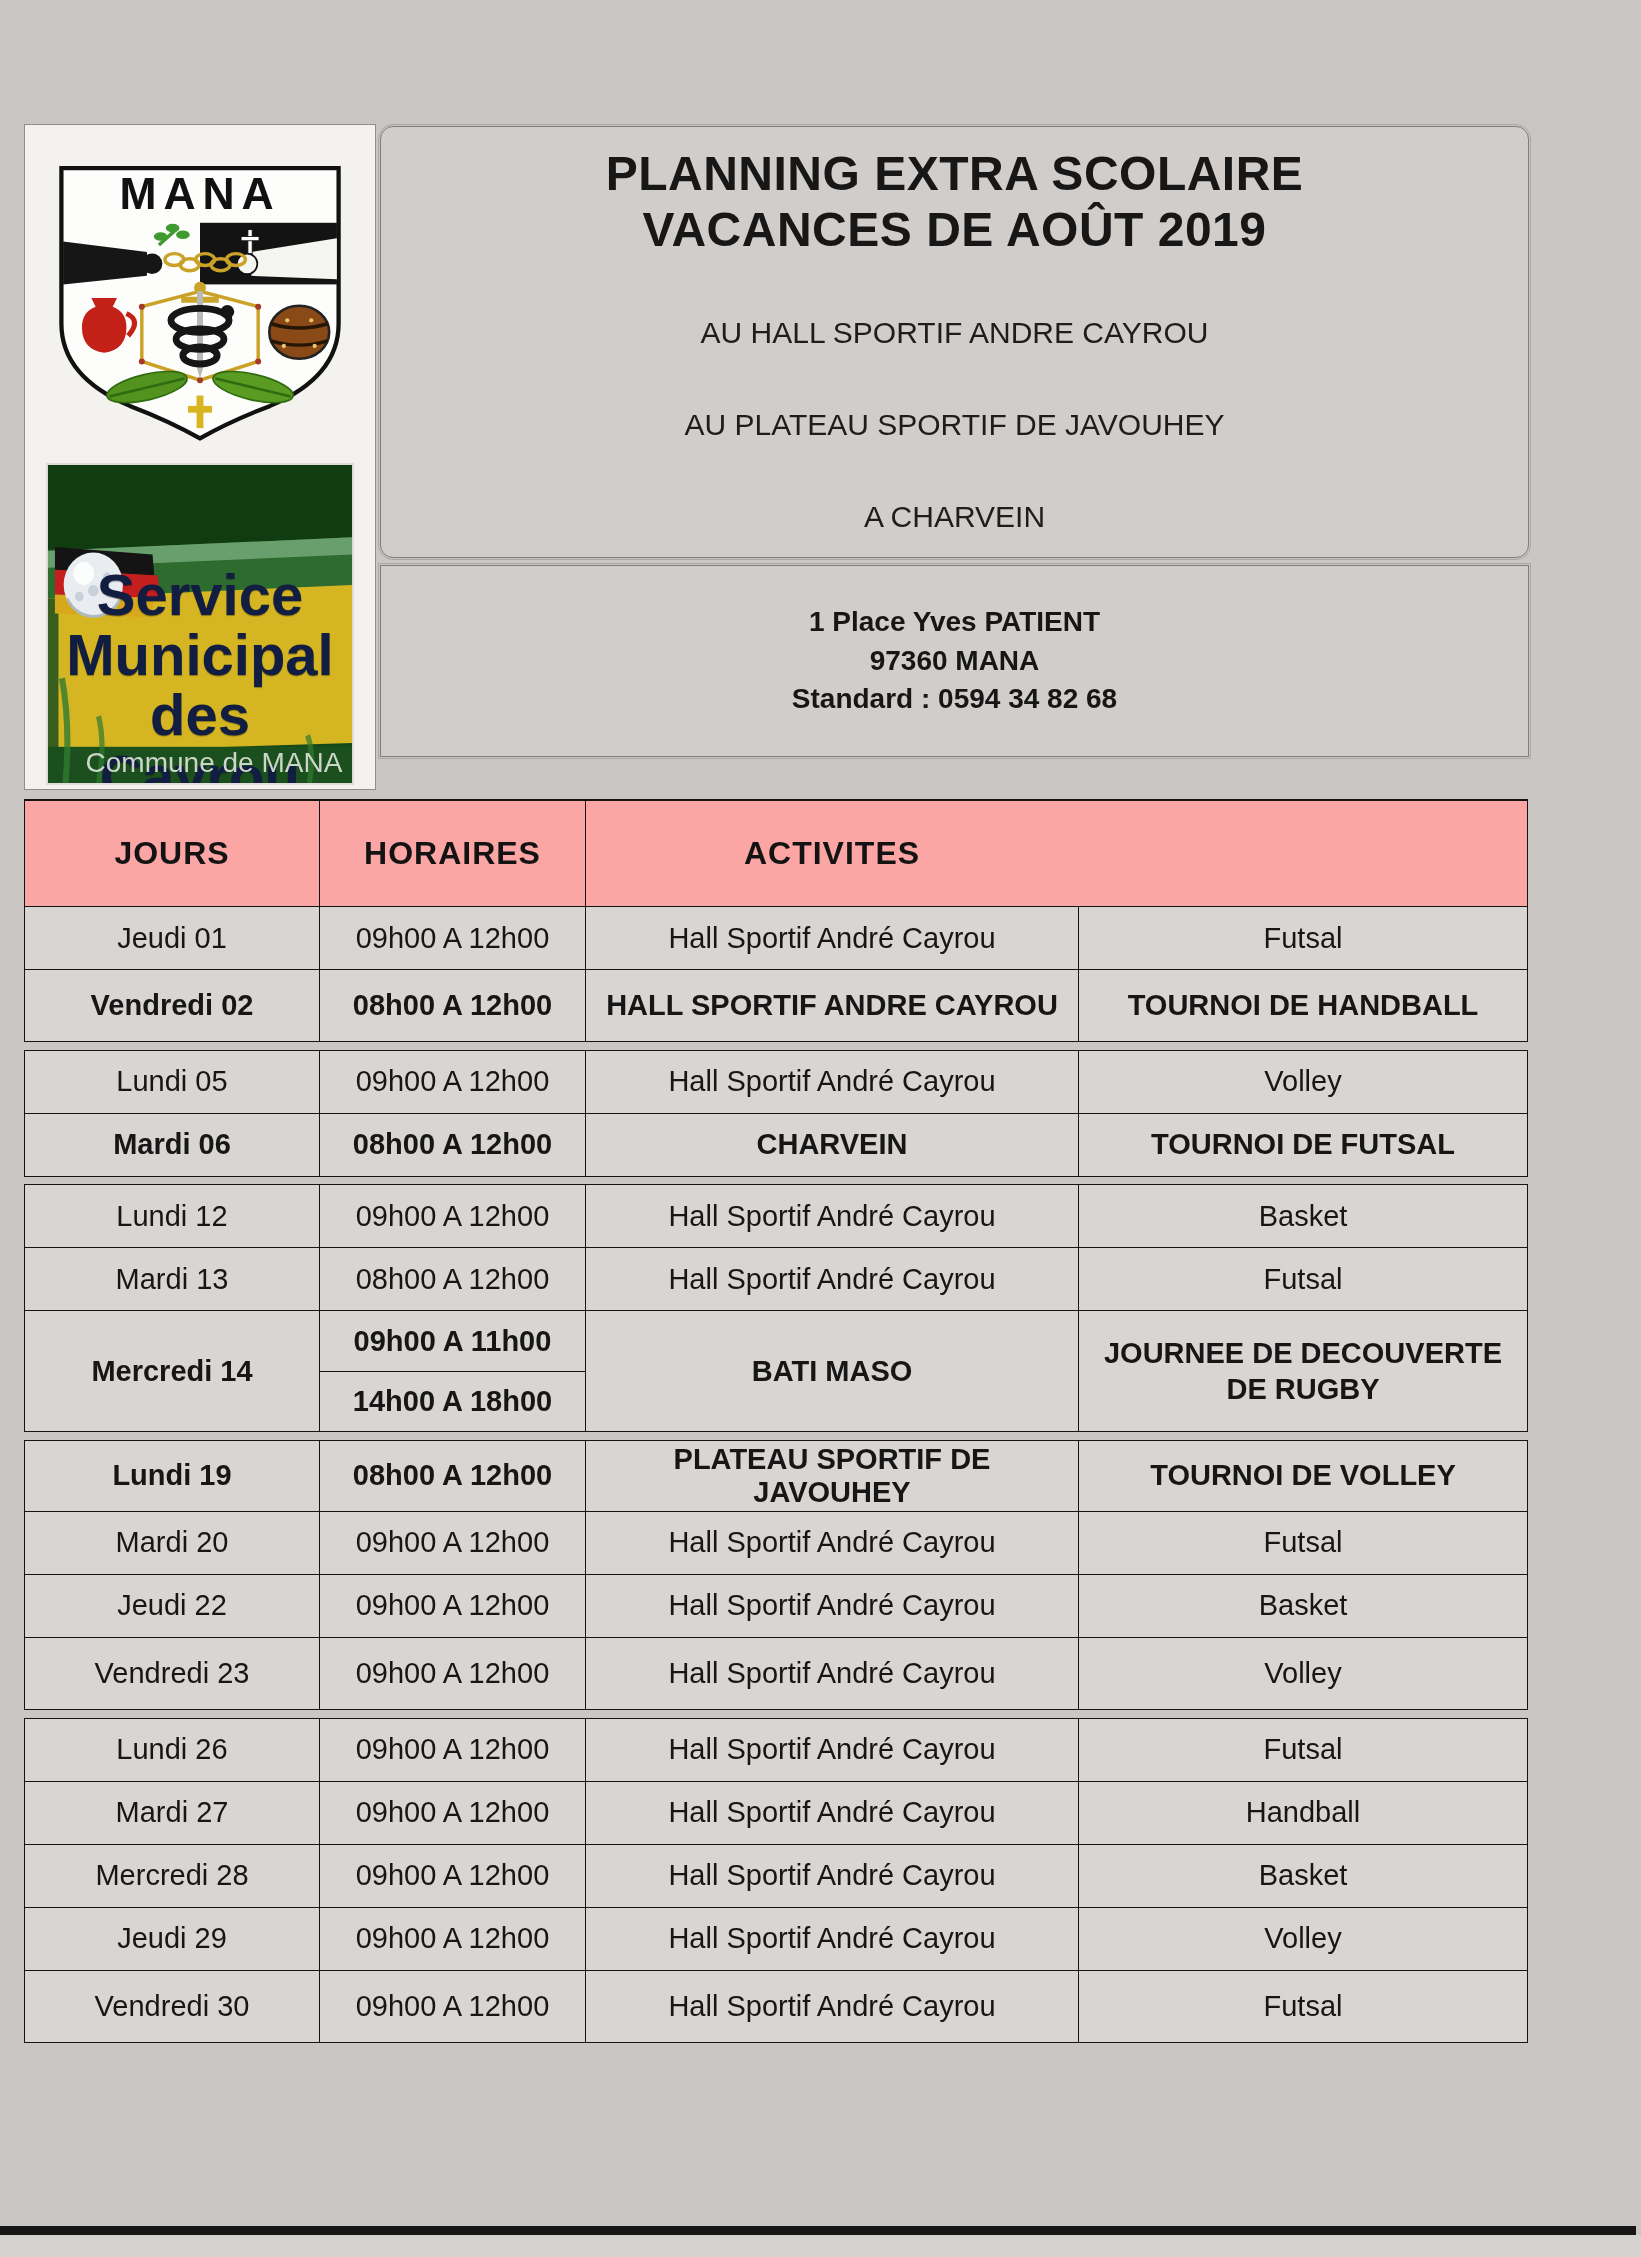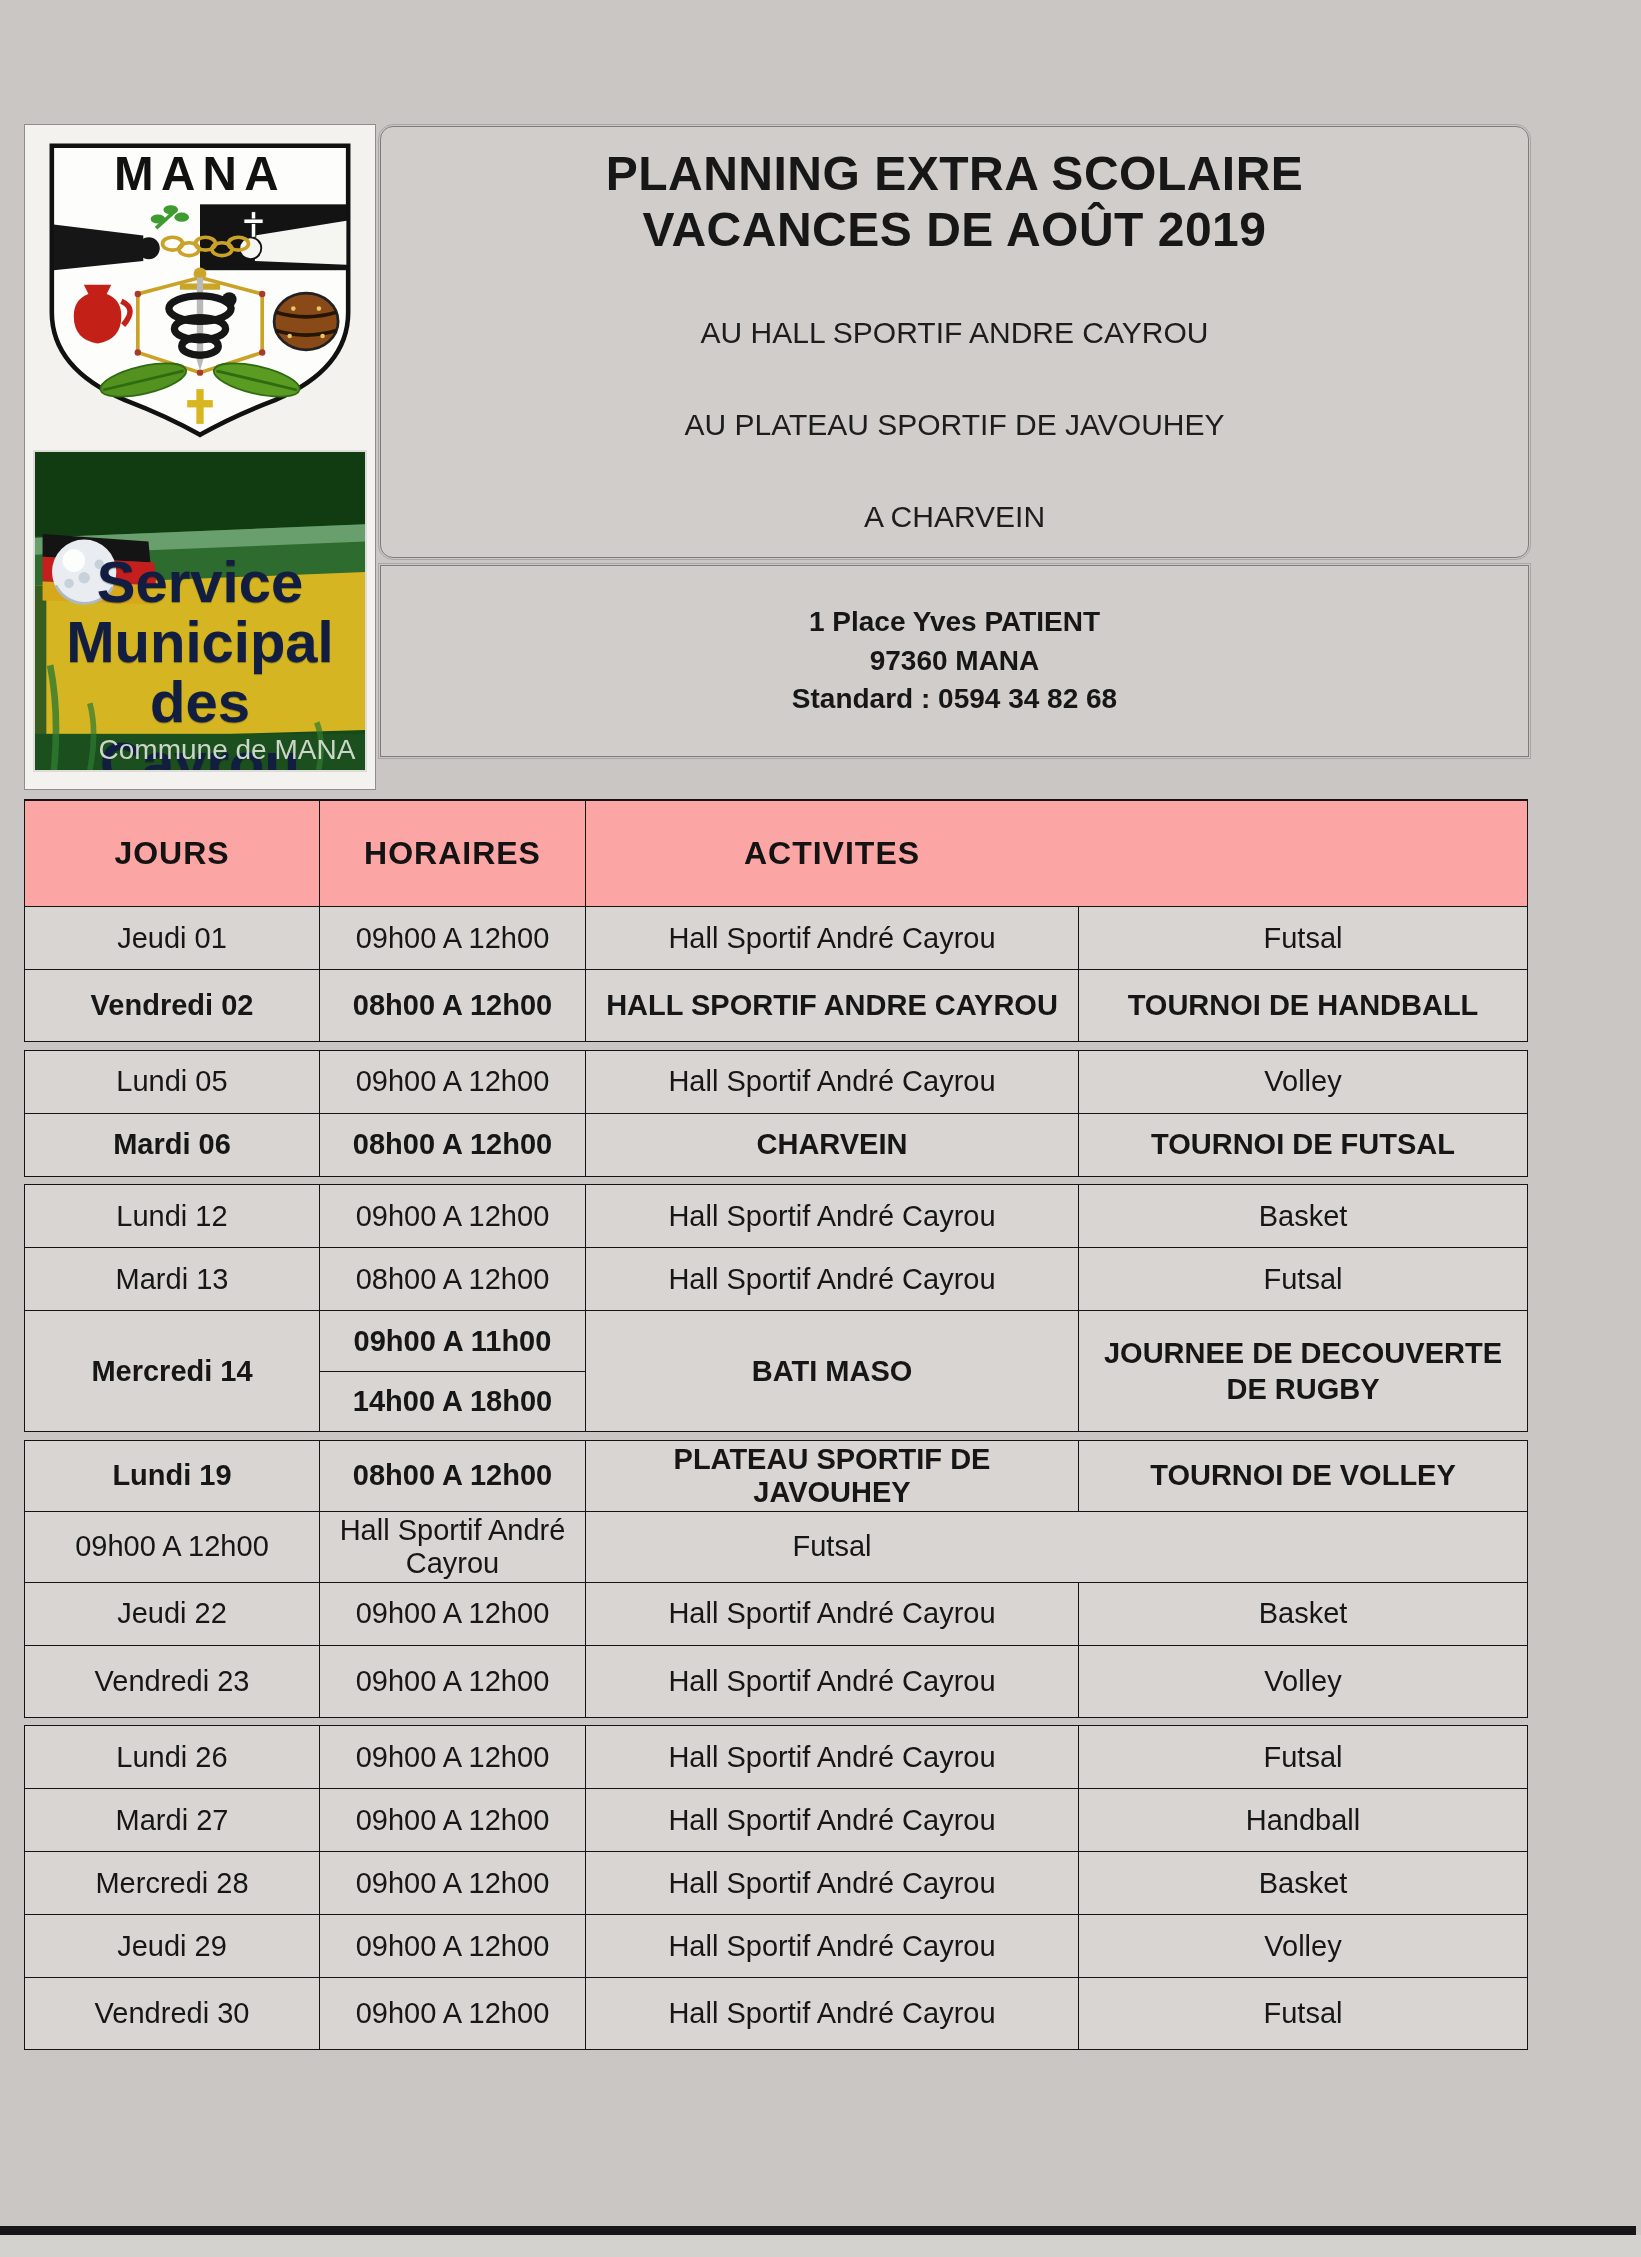--- a/index.html
+++ b/index.html
@@ -1,21 +1,21 @@
 <!DOCTYPE html>
 <html><head>
 <meta charset="utf-8">
 <style>
   html,body{margin:0;padding:0;}
   body{background:#9a9a9a;font-family:"Liberation Sans",sans-serif;}
   .page{position:relative;width:1641px;height:2257px;background:#c9c6c3;overflow:hidden;}
 
   
   .logo-box{position:absolute;left:24px;top:124px;width:352px;height:666px;
-    background:#f3f2ef;border:1.9px solid #8f8d8f;box-sizing:border-box;padding:8px;}
+    background:#f3f2ef;border:1.9px solid #8f8d8f;box-sizing:border-box;padding:21px;}
   .arms{display:block;width:100%;height:311px;}
   .sports{position:relative;margin-top:5.8px;height:322px;background:#174a19;
     border:2.9px solid #dddcd8;box-sizing:border-box;overflow:hidden;}
   .sports svg{position:absolute;left:0;top:0;width:100%;height:100%;}
   .service-text{position:absolute;top:100px;left:0;right:0;text-align:center;
     font-weight:bold;font-size:58px;line-height:1.04;color:#121d42;
     text-shadow:0 1px 1px rgba(0,0,0,.35);}
   .commune-footer{position:absolute;right:9.7px;bottom:3.9px;font-size:28px;color:#ccd6c8;}
 
   
@@ -229,20 +229,21 @@
     </div>
 
     <div class="tgroup">
       <div class="grid4 trow em">
         <div class="cell">Lundi 19</div>
         <div class="cell">08h00 A 12h00</div>
         <div class="cell">PLATEAU SPORTIF DE JAVOUHEY</div>
         <div class="cell">TOURNOI DE VOLLEY</div>
       </div>
       <div class="grid4 trow">
+        <div class="cell">Mardi 20</div>
         <div class="cell">09h00 A 12h00</div>
         <div class="cell">Hall Sportif André Cayrou</div>
         <div class="cell">Futsal</div>
       </div>
       <div class="grid4 trow">
         <div class="cell">Jeudi 22</div>
         <div class="cell">09h00 A 12h00</div>
         <div class="cell">Hall Sportif André Cayrou</div>
         <div class="cell">Basket</div>
       </div>

